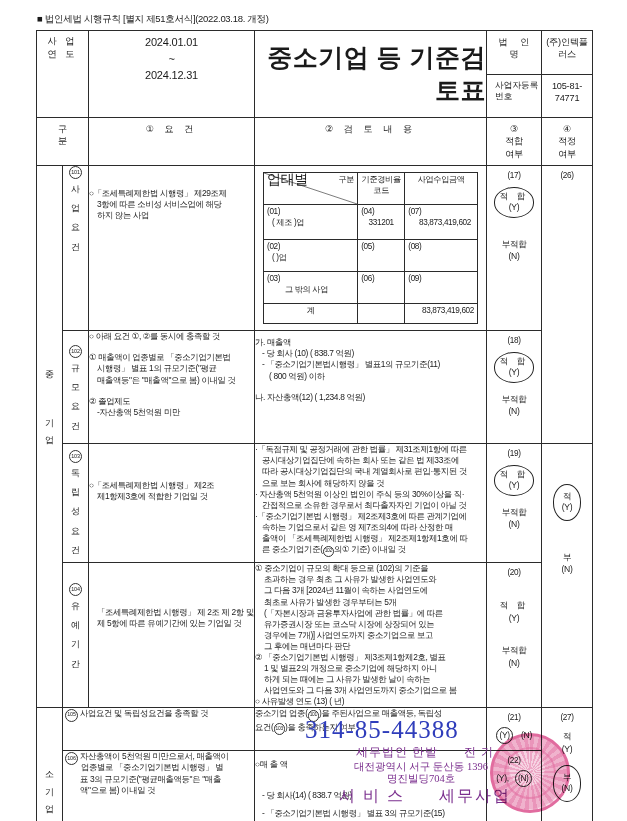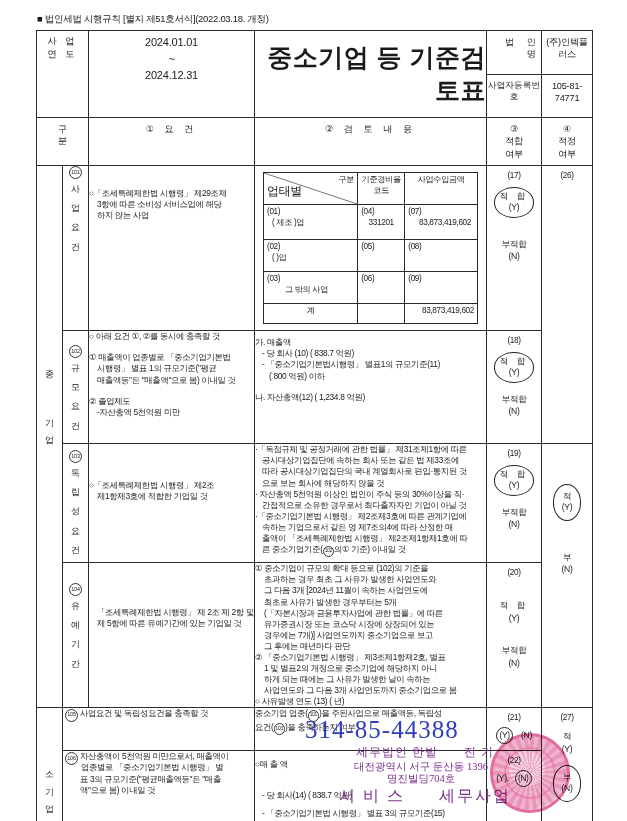--- a/index.html
+++ b/index.html
@@ -15,22 +15,22 @@
   table.main{position:absolute;left:36px;top:30px;width:556px;border-collapse:collapse;table-layout:fixed;}
   table.main td{border:0.7px solid #2b2b2b;padding:0;vertical-align:top;
                 font-size:8.4px;line-height:1.32;letter-spacing:-0.35px;}
   .ctr{text-align:center;}
   .mid{vertical-align:middle;}
 
   
   .biz-label{font-size:9.3px;letter-spacing:3px;line-height:1.45;text-align:center;padding:4px 0;}
   .biz-dates{font-size:11px;text-align:center;line-height:1.5;padding:3px 0;letter-spacing:-0.2px;}
   .doc-title{font-size:25px;font-weight:700;text-align:right;letter-spacing:0.5px;padding:10px 0;}
-  .corp-lab{font-size:9.2px;text-align:right;letter-spacing:5px;padding:5px 0 5px 5px;}
-  .corp-lab2{font-size:8.7px;text-align:center;letter-spacing:0px;padding:5px 0;}
+  .corp-lab{font-size:9.2px;text-align:center;letter-spacing:5px;padding:5px 0 5px 5px;}
+  .corp-lab2{font-size:8.7px;letter-spacing:0px;padding:5px 0;margin-left:8px;}
   .corp-val{font-size:9.2px;text-align:center;padding:5px 0;letter-spacing:-0.2px;}
 
   
   .colh{text-align:center;font-size:9.2px;line-height:1.35;padding:5px 0;}
   .colh.sp{letter-spacing:4px;}
 
   
   .cnum{display:inline-flex;align-items:center;justify-content:center;
         width:11px;height:11px;border:0.7px solid #333;border-radius:50%;
         font-size:5.4px;line-height:1;letter-spacing:-0.2px;}
@@ -54,21 +54,21 @@
   .dash{display:block;text-indent:-7px;padding-left:14px;}
   .dash2{display:block;text-indent:-7px;padding-left:21px;}
   .numli{display:block;text-indent:-9px;padding-left:9px;}
 
   
   table.sub{border-collapse:collapse;width:100%;table-layout:fixed;}
   table.sub td{border:0.7px solid #2b2b2b;font-size:8.2px;padding:2px 3px;line-height:1.3;}
   .subhead{height:27px;position:relative;}
   .slash{position:absolute;left:0;top:0;width:100%;height:100%;}
   .sh-a{position:absolute;right:3px;top:2px;font-size:8.2px;}
-  .sh-b{position:absolute;left:3px;bottom:5px;font-size:12px;}
+  .sh-b{position:absolute;left:3px;bottom:16px;font-size:14px;}
   .amt{text-align:right;padding-right:3px;}
   .cellnum{font-size:8.2px;}
 
   
   .yn{text-align:center;padding:4px 0 6px;font-size:8.6px;line-height:1.45;}
   .yn .tag{font-size:8.2px;}
   .ring{display:inline-block;border:1.1px solid #222;border-radius:50%;
         padding:3px 5px;line-height:1.3;}
   .ring-sm{display:inline-block;border:1.1px solid #222;border-radius:50%;
         width:15px;height:15px;line-height:15px;text-align:center;font-size:8.4px;}

